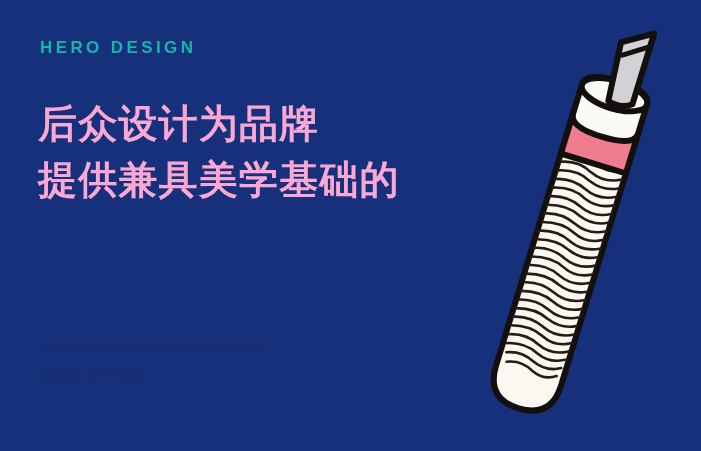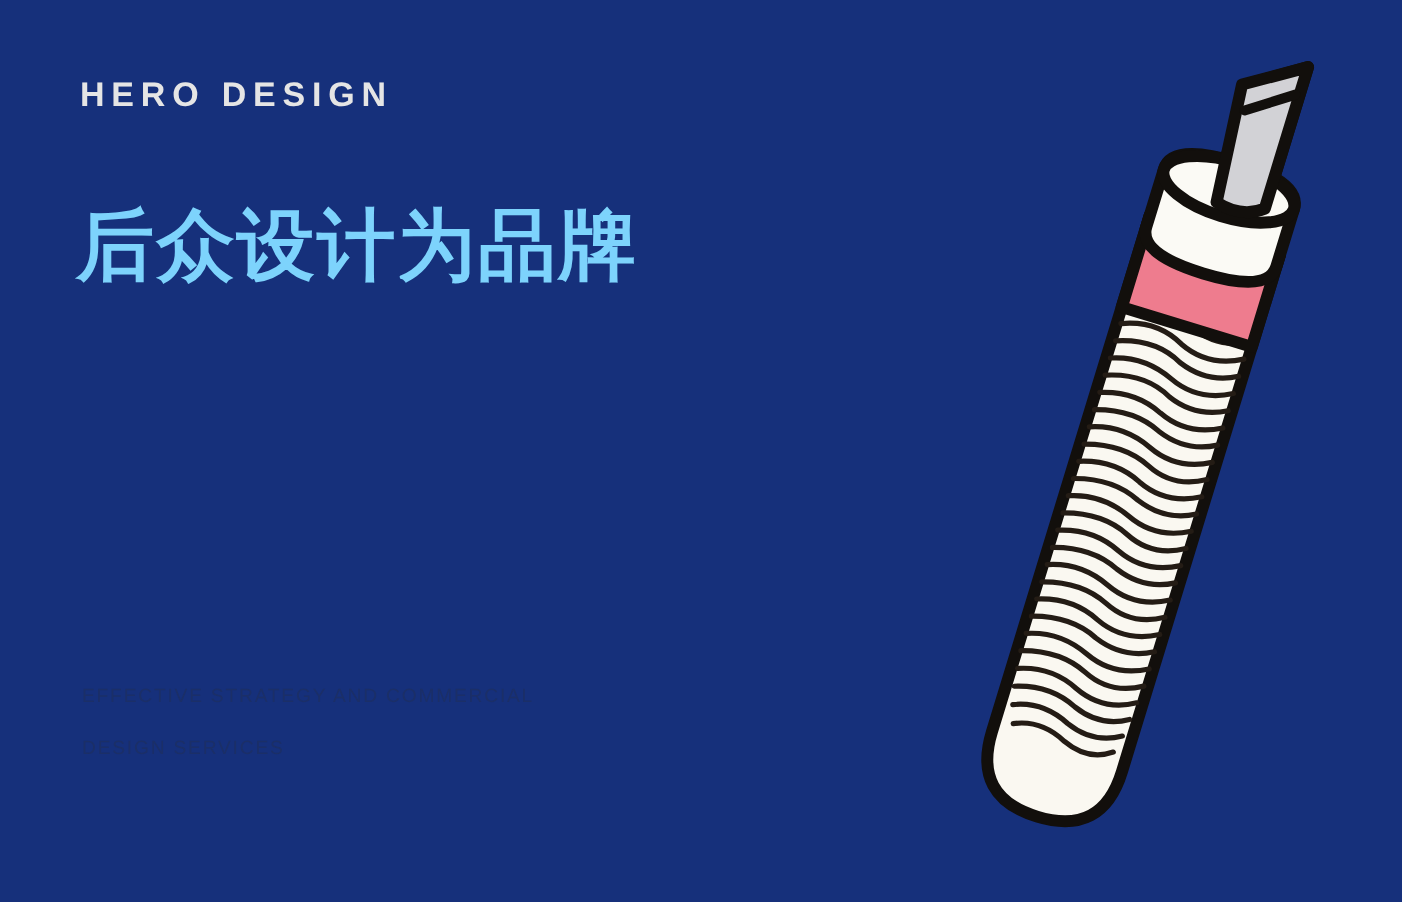--- a/index.html
+++ b/index.html
@@ -20,35 +20,35 @@
   .bg {
     position: absolute;
     inset: 0;
     background: #16307B;
   }
   
   .brand {
     position: absolute;
     left: 40px;
     top: 38px;
-    color: #e5e5e5;
+    color: #14b8a6;
     font-size: 17px;
     font-weight: bold;
     letter-spacing: 3.4px;
     line-height: 20px;
     white-space: nowrap;
   }
   .headline {
     position: absolute;
     left: 38px;
     top: 96px;
     width: 520px;
   }
   .headline-line {
-    color: #7dd3fc;
+    color: #f9a8d4;
     font-size: 39px;
     font-weight: bold;
     letter-spacing: 1.2px;
     line-height: 56px;
     white-space: nowrap;
   }
   .subtitle {
     position: absolute;
     left: 41px;
     top: 336px;
@@ -80,20 +80,21 @@
 <body>
 
 <div id="poster">
 
   <div class="bg"></div>
 
   <div class="brand">HERO DESIGN</div>
 
   <div class="headline">
     <div class="headline-line">后众设计为品牌</div>
+    <div class="headline-line">提供兼具美学基础的</div>
   </div>
 
   <div class="subtitle">
     <div class="subtitle-line">EFFECTIVE STRATEGY AND COMMERCIAL</div>
     <div class="subtitle-line">DESIGN SERVICES</div>
   </div>
 
   <div class="knife-wrap">
     <svg viewBox="0 0 261 451" xmlns="http://www.w3.org/2000/svg">
       <g transform="rotate(17 130 240)">

